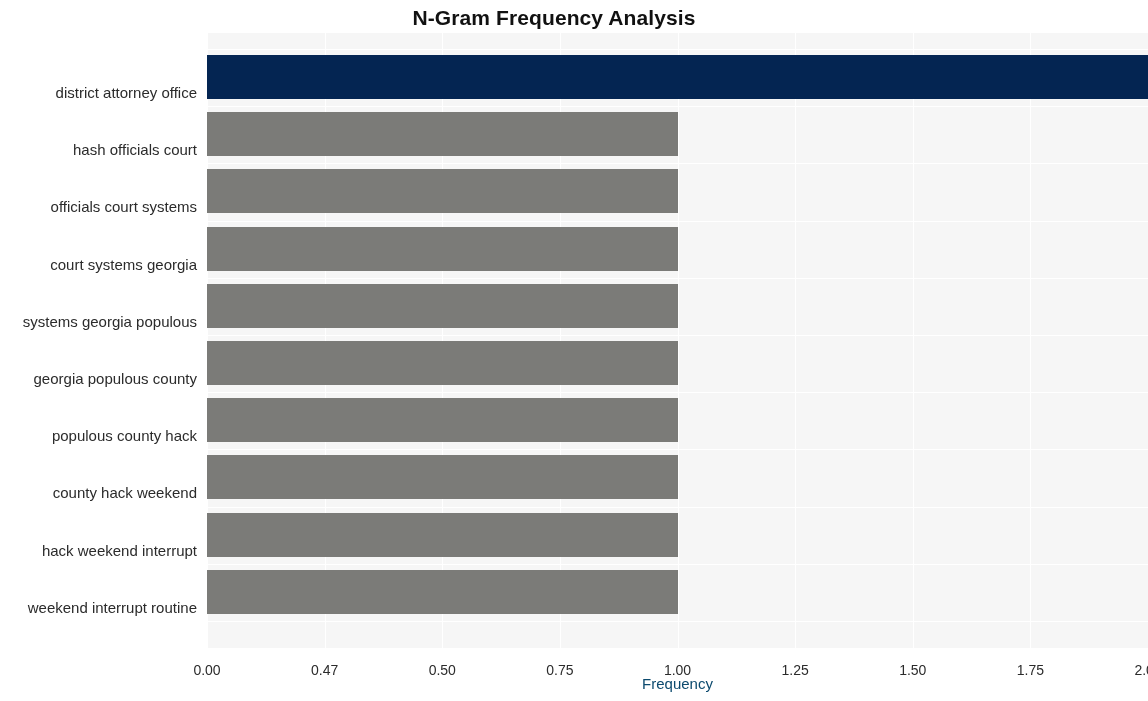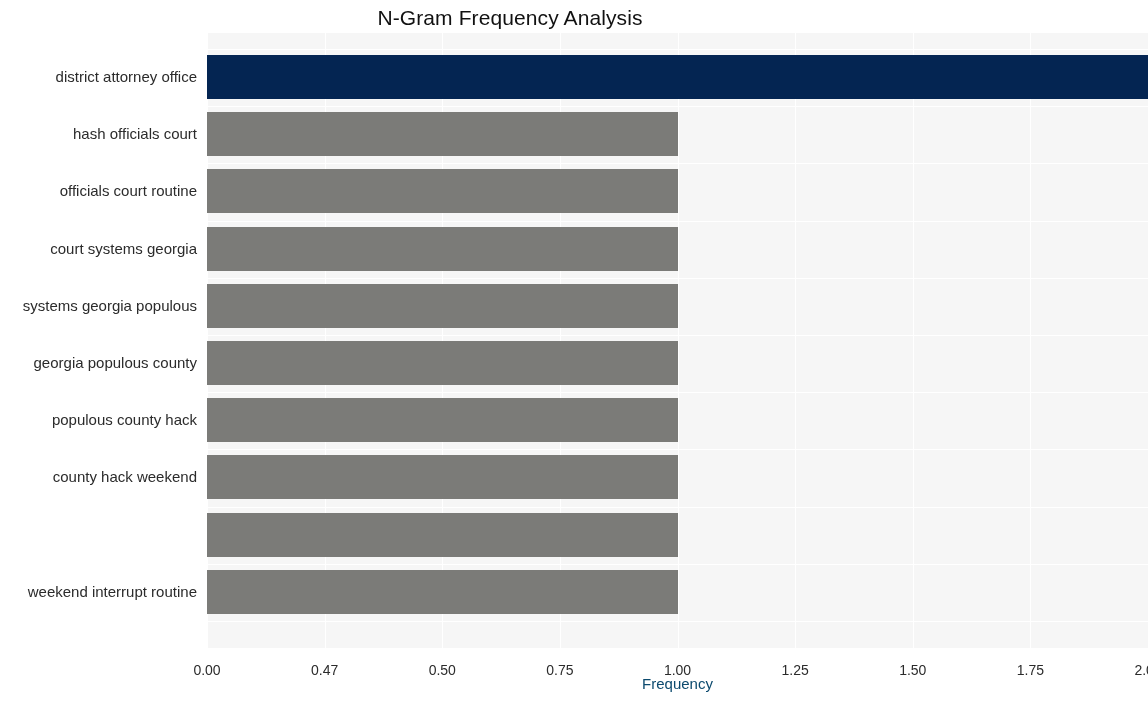--- a/index.html
+++ b/index.html
@@ -18,23 +18,24 @@
     overflow: hidden;
   }
   
   #chart-title {
     position: absolute;
     left: 0;
     top: 6px;
     width: 1020px;
     text-align: center;
     font-size: 21px;
-    font-weight: normal;
+    font-weight: bold;
     color: #111111;
     letter-spacing: 0.1px;
+    padding-left: 44px;
   }
   
   #plot-area {
     position: absolute;
     left: 207px;
     top: 33px;
     width: 941px;
     height: 615px;
     background: #f6f6f6;
     overflow: hidden;
@@ -68,20 +69,21 @@
   }
   .y-tick-label {
     position: absolute;
     right: 0;
     width: 197px;
     text-align: right;
     font-size: 15px;
     color: #2b2b2b;
     line-height: 18px;
     white-space: nowrap;
+    margin-top: 16px;
   }
   
   #x-axis-labels {
     position: absolute;
     left: 207px;
     top: 650px;
     width: 941px;
     height: 24px;
   }
   .x-tick-label {
@@ -143,26 +145,27 @@
         <div class="bar" title="populous county hack: 1" style="top: 365.2px; width: 470.5px; background: rgb(123, 123, 120);"></div>
         <div class="bar" title="county hack weekend: 1" style="top: 422.4px; width: 470.5px; background: rgb(123, 123, 120);"></div>
         <div class="bar" title="hack weekend interrupt: 1" style="top: 479.6px; width: 470.5px; background: rgb(123, 123, 120);"></div>
         <div class="bar" title="weekend interrupt routine: 1" style="top: 536.8px; width: 470.5px; background: rgb(123, 123, 120);"></div>
       </div>
   </div>
 
   <div id="y-axis-labels">
       <div class="y-tick-label" style="top: 35px;">district attorney office</div>
       <div class="y-tick-label" style="top: 92.2px;">hash officials court</div>
-      <div class="y-tick-label" style="top: 149.4px;">officials court routine</div>
+      <div class="y-tick-label" style="top: 149.4px;">officials court systems</div>
       <div class="y-tick-label" style="top: 206.6px;">court systems georgia</div>
       <div class="y-tick-label" style="top: 263.8px;">systems georgia populous</div>
       <div class="y-tick-label" style="top: 321px;">georgia populous county</div>
       <div class="y-tick-label" style="top: 378.2px;">populous county hack</div>
       <div class="y-tick-label" style="top: 435.4px;">county hack weekend</div>
+      <div class="y-tick-label" style="top: 492.6px;">hack weekend interrupt</div>
       <div class="y-tick-label" style="top: 549.8px;">weekend interrupt routine</div>
     </div>
 
   <div id="x-axis-labels">
       <div class="x-tick-label" style="left: 0px;">0.00</div>
       <div class="x-tick-label" style="left: 117.625px;">0.47</div>
       <div class="x-tick-label" style="left: 235.25px;">0.50</div>
       <div class="x-tick-label" style="left: 352.875px;">0.75</div>
       <div class="x-tick-label" style="left: 470.5px;">1.00</div>
       <div class="x-tick-label" style="left: 588.125px;">1.25</div>

